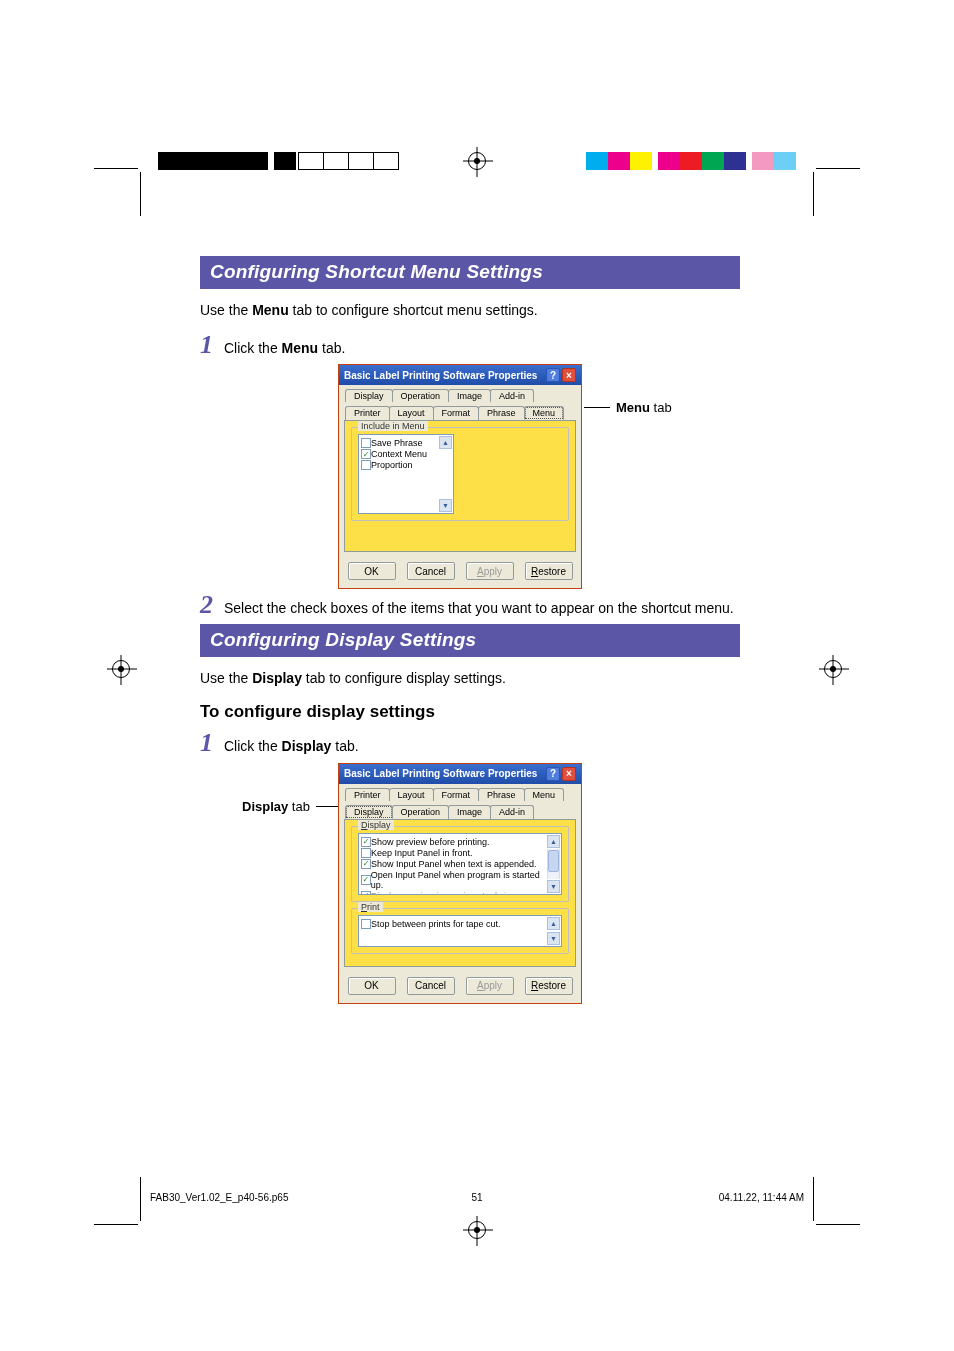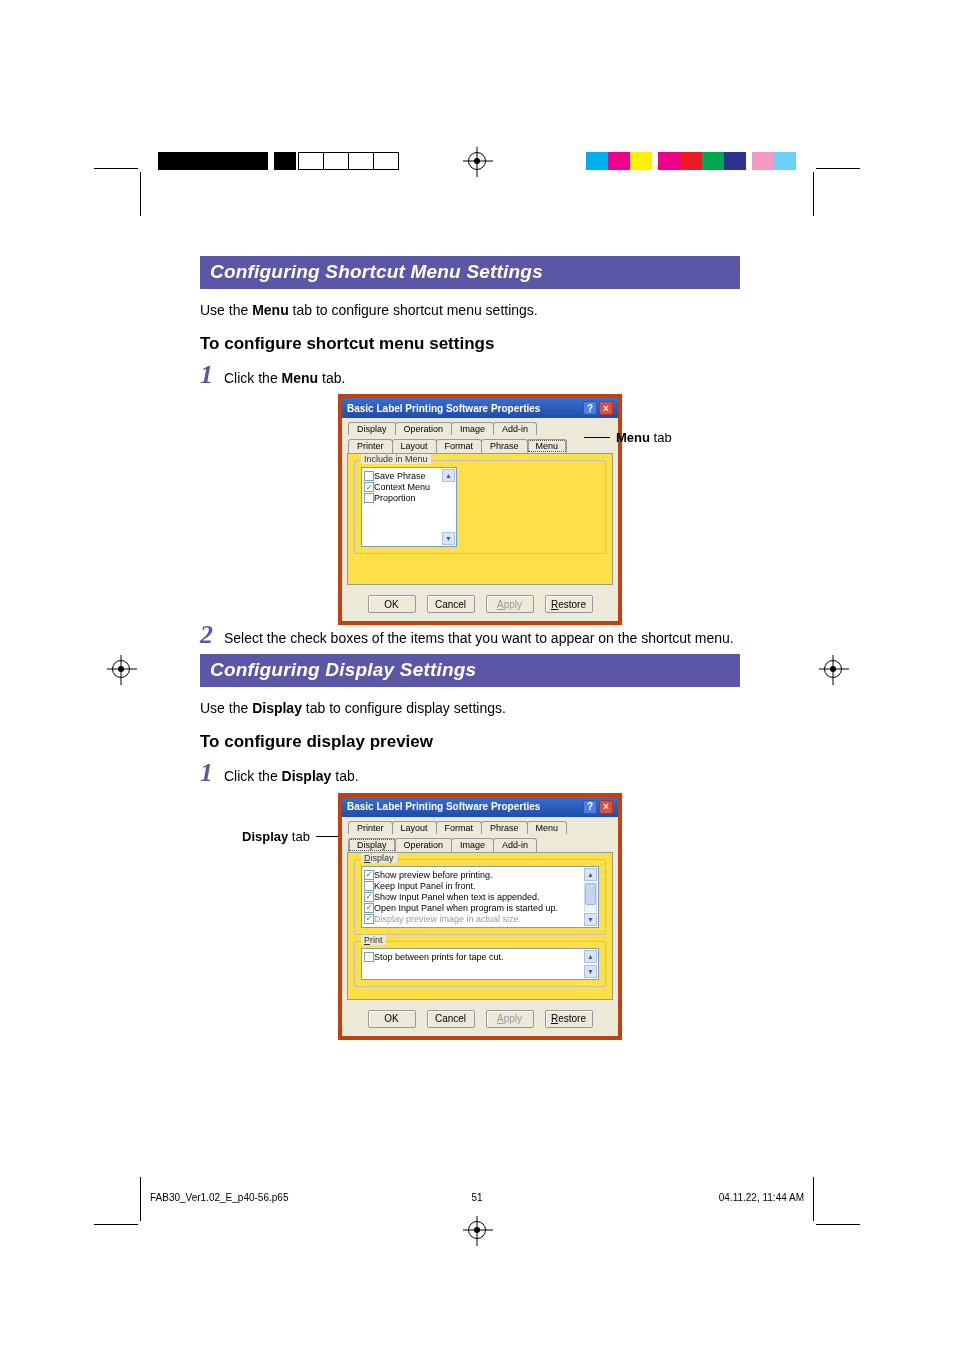--- a/index.html
+++ b/index.html
@@ -103,22 +103,22 @@
     text-align: justify;
   }
   .page-num {
     text-align:center;
     font-size: 14px;
     margin-top: 28px;
   }
 
   
   .dialog {
-    width: 284px;
-    border: 4px solid #c2410c;
+    width: 244px;
+    border: 1px solid #c2410c;
     background: #ece9d8;
     font-family: Tahoma, Arial, sans-serif;
     font-size: 10px;
     position: relative;
   }
   .dlg-title {
     background: linear-gradient(#3b6ecf,#1f4ca8);
     color:#fff;
     font-weight:bold;
     padding:3px 5px;
@@ -244,21 +244,20 @@
 <div class="swatch-row right">
   <span class="sw c"></span><span class="sw m"></span><span class="sw y"></span><span class="gap"></span><span class="sw m"></span><span class="sw r"></span><span class="sw g"></span><span class="sw b"></span><span class="gap"></span><span class="sw lm"></span><span class="sw lc"></span>
 </div>
 
 <div class="page">
 
   <div class="sec-title">Configuring Shortcut Menu Settings</div>
   <p class="body-text">
     <span>Use the </span><span class="bold">Menu</span><span> tab to configure shortcut menu settings.</span>
   </p>
-  <div class="sub-title">To configure shortcut menu settings</div>
 
   <div class="step">
     <div class="step-num">1</div>
     <div class="step-text">
       <span>Click the </span><span class="bold">Menu</span><span> tab.</span>
     </div>
   </div>
 
   <div class="fig-wrap1">
     <div class="dialog">
@@ -318,21 +317,21 @@
 
   <div class="step">
     <div class="step-num">2</div>
     <div class="step-text">Select the check boxes of the items that you want to appear on the shortcut menu.</div>
   </div>
 
   <div class="sec-title" style="">Configuring Display Settings</div>
   <p class="body-text">
     <span>Use the </span><span class="bold">Display</span><span> tab to configure display settings.</span>
   </p>
-  <div class="sub-title">To configure display preview</div>
+  <div class="sub-title">To configure display settings</div>
 
   <div class="step">
     <div class="step-num">1</div>
     <div class="step-text">
       <span>Click the </span><span class="bold">Display</span><span> tab.</span>
     </div>
   </div>
 
   <div class="fig-wrap2">
 

